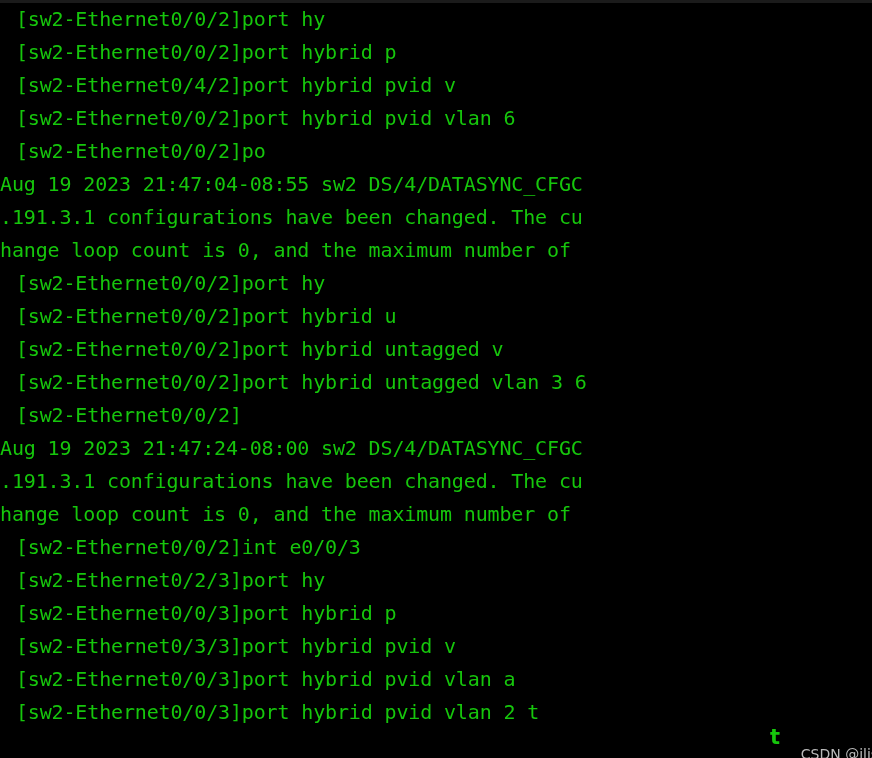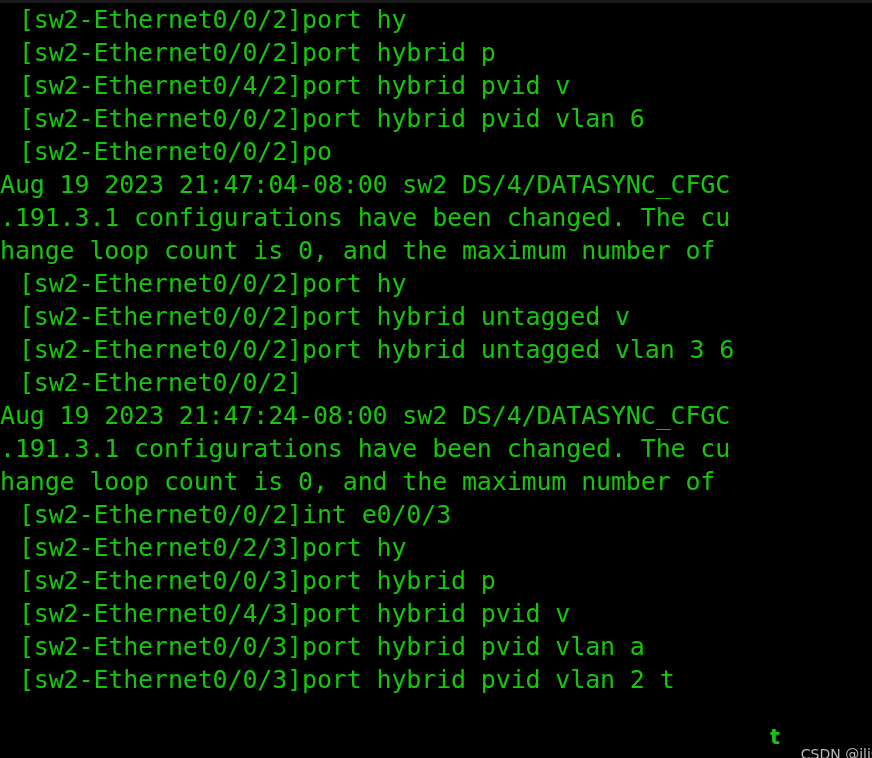--- a/index.html
+++ b/index.html
@@ -28,21 +28,21 @@
     top: 3px;
     left: 0;
     width: 872px;
     height: 755px;
     overflow: hidden;
   }
   .term-line {
     display: block;
     height: 33px;
     line-height: 33px;
-    font-size: 25px;
+    font-size: 20px;
     letter-spacing: -0.15px;
     color: #16c60c;
     white-space: pre;
     overflow: hidden;
     text-overflow: clip;
   }
   .term-line.prompt {
     padding-left: 4px;
   }
   .term-line.log {
@@ -74,34 +74,35 @@
 <div id="terminal">
 
   <div id="top-strip"></div>
 
   <div id="screen">
       <span class="term-line prompt"> [sw2-Ethernet0/0/2]port hy</span>
       <span class="term-line prompt"> [sw2-Ethernet0/0/2]port hybrid p</span>
       <span class="term-line prompt"> [sw2-Ethernet0/4/2]port hybrid pvid v</span>
       <span class="term-line prompt"> [sw2-Ethernet0/0/2]port hybrid pvid vlan 6</span>
       <span class="term-line prompt"> [sw2-Ethernet0/0/2]po</span>
-      <span class="term-line log">Aug 19 2023 21:47:04-08:00 sw2 DS/4/DATASYNC_CFGC</span>
+      <span class="term-line log">Aug 19 2023 21:47:04-08:55 sw2 DS/4/DATASYNC_CFGC</span>
       <span class="term-line log">.191.3.1 configurations have been changed. The cu</span>
       <span class="term-line log">hange loop count is 0, and the maximum number of</span>
       <span class="term-line prompt"> [sw2-Ethernet0/0/2]port hy</span>
+      <span class="term-line prompt"> [sw2-Ethernet0/0/2]port hybrid u</span>
       <span class="term-line prompt"> [sw2-Ethernet0/0/2]port hybrid untagged v</span>
       <span class="term-line prompt"> [sw2-Ethernet0/0/2]port hybrid untagged vlan 3 6</span>
       <span class="term-line prompt"> [sw2-Ethernet0/0/2]</span>
       <span class="term-line log">Aug 19 2023 21:47:24-08:00 sw2 DS/4/DATASYNC_CFGC</span>
       <span class="term-line log">.191.3.1 configurations have been changed. The cu</span>
       <span class="term-line log">hange loop count is 0, and the maximum number of</span>
       <span class="term-line prompt"> [sw2-Ethernet0/0/2]int e0/0/3</span>
       <span class="term-line prompt"> [sw2-Ethernet0/2/3]port hy</span>
       <span class="term-line prompt"> [sw2-Ethernet0/0/3]port hybrid p</span>
-      <span class="term-line prompt"> [sw2-Ethernet0/4/3]port hybrid pvid v</span>
+      <span class="term-line prompt"> [sw2-Ethernet0/3/3]port hybrid pvid v</span>
       <span class="term-line prompt"> [sw2-Ethernet0/0/3]port hybrid pvid vlan a</span>
       <span class="term-line prompt"> [sw2-Ethernet0/0/3]port hybrid pvid vlan 2 t</span>
     </div>
 
   <div id="watermark">
     <span class="cs-logo">t</span><span>CSDN @ilisi_</span>
   </div>
 
 </div>
 

